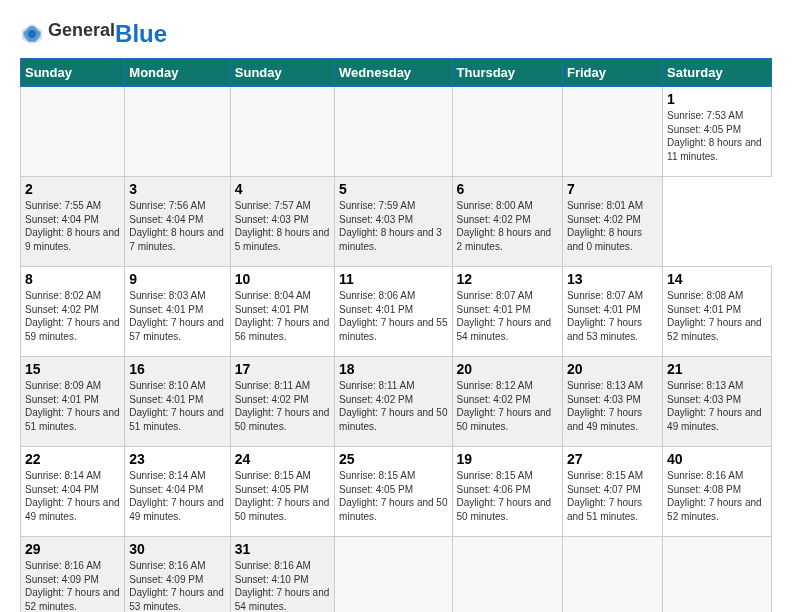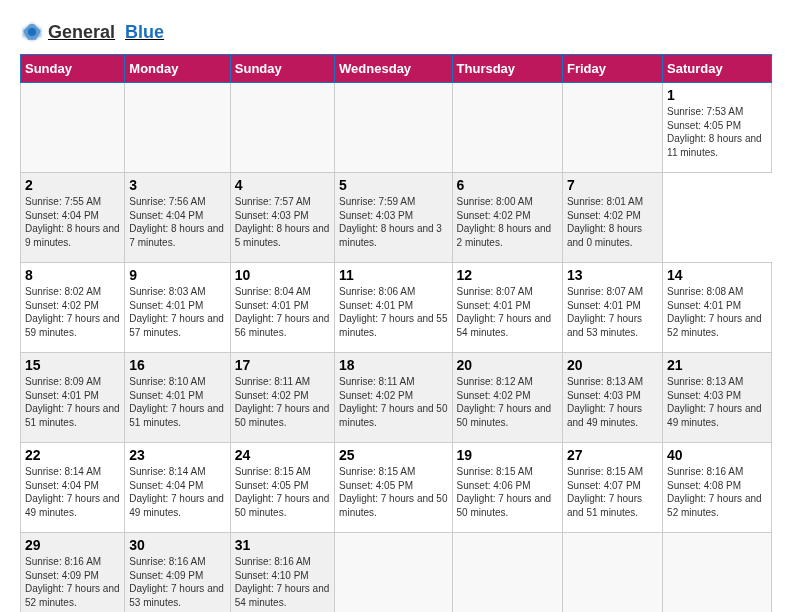--- a/index.html
+++ b/index.html
@@ -20,21 +20,21 @@
       display: flex;
       align-items: center;
       gap: 4px;
     }
     .logo-text-general {
       font-size: 18px;
       font-weight: bold;
       color: #333;
     }
     .logo-text-blue {
-      font-size: 18px;
+      font-size: 24px;
       font-weight: bold;
       color: #1a6fbe;
     }
     .logo-icon {
       width: 24px;
       height: 24px;
     }
     .title-block {
       text-align: right;
     }
@@ -46,21 +46,21 @@
     .subtitle {
       font-size: 16px;
       color: #555;
     }
     table {
       width: 100%;
       border-collapse: collapse;
       font-size: 11px;
     }
     thead tr {
-      background-color: #be185d;
+      background-color: #0f766e;
       color: #fff;
     }
     thead th {
       padding: 6px 4px;
       text-align: left;
       font-size: 13px;
       font-weight: bold;
       border: 1px solid #1a6fbe;
     }
     tbody tr {
@@ -98,21 +98,21 @@
 
 <div class="header">
   <div class="logo">
     <svg class="logo-icon" viewBox="0 0 30 30">
       <polygon points="15,2 28,10 28,22 15,28 2,22 2,10" fill="#1a6fbe" opacity="0.15"></polygon>
       <polygon points="15,5 26,12 26,20 15,25 4,20 4,12" fill="#1a6fbe" opacity="0.3"></polygon>
       <polygon points="18,5 26,14 20,25 10,25 4,14 12,5" fill="#1a6fbe" opacity="0.5"></polygon>
       <circle cx="15" cy="15" r="5" fill="#1a6fbe"></circle>
     </svg>
     <div>
-      <div style="display:flex; gap:10px;text-decoration:underline;">
+      <div style="display:flex; gap:0;">
         <span class="logo-text-general">General</span>
         <span class="logo-text-blue">Blue</span>
       </div>
     </div>
   </div>
   <div class="title-block">
   </div>
 </div>
 
 <table>

